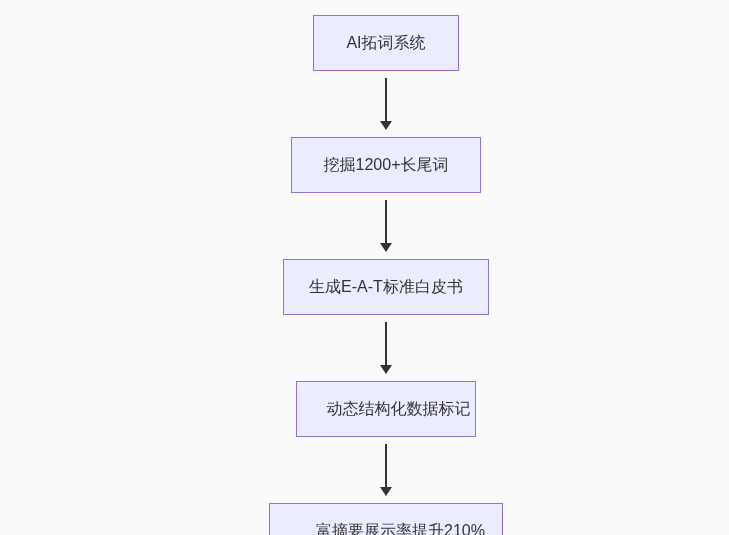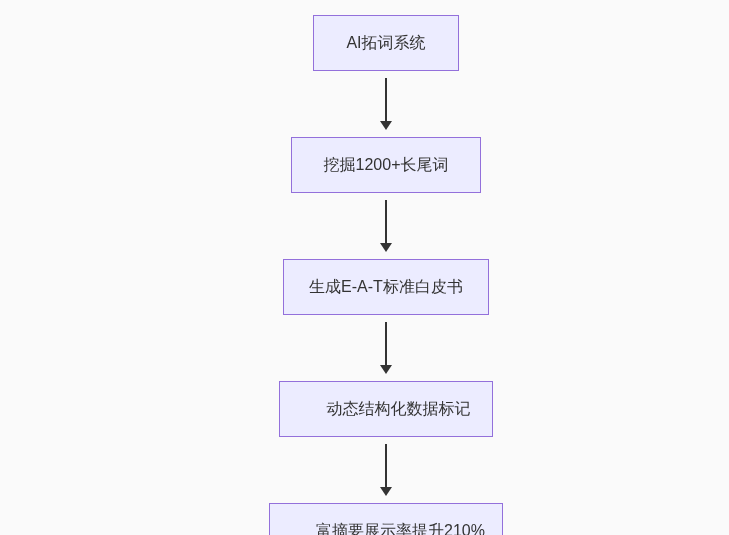--- a/index.html
+++ b/index.html
@@ -29,21 +29,21 @@
     font-size: 16px;
     display: flex;
     align-items: center;
     justify-content: center;
     text-align: center;
     white-space: nowrap;
   }
   .flow-node.n1 { width: 146px; }
   .flow-node.n2 { width: 190px; }
   .flow-node.n3 { width: 206px; }
-  .flow-node.n4 { width: 214px; padding-left: 25px; }
+  .flow-node.n4 { width: 180px; padding-left: 25px; }
   .flow-node.n5 { width: 234px; padding-left: 29px; }
 
   .flow-arrow {
     height: 52px;
     width: 14px;
     display: flex;
     flex-direction: column;
     align-items: center;
   }
   .arrow-line {

